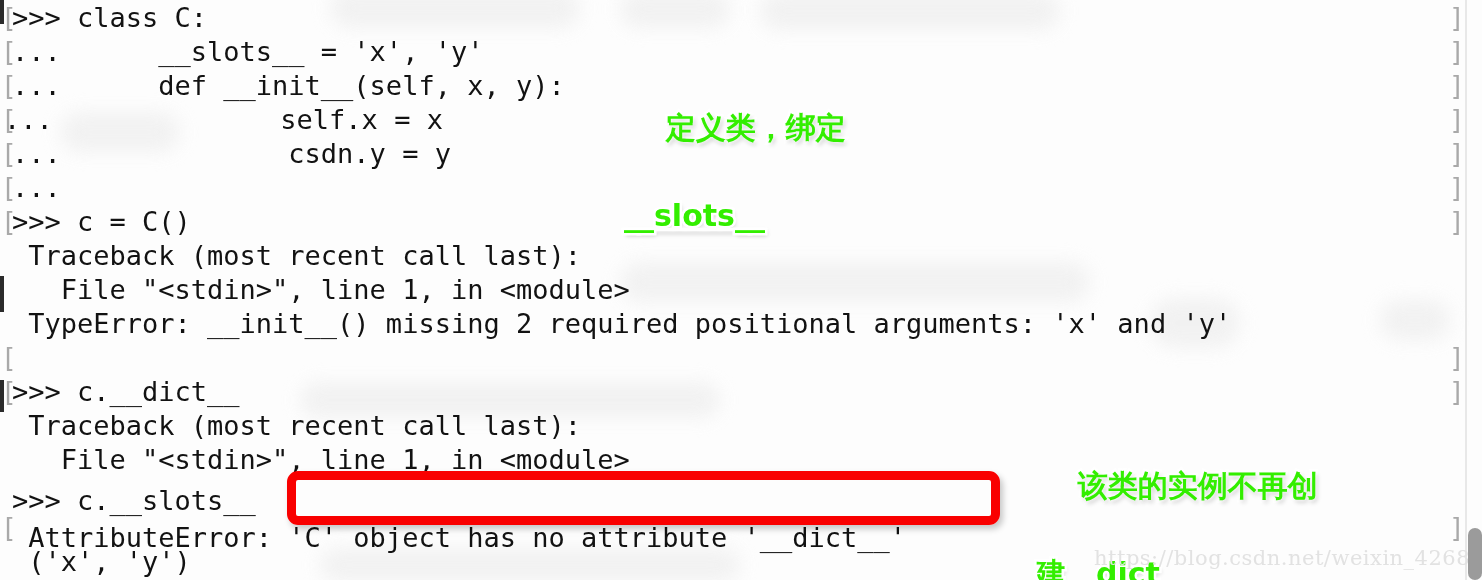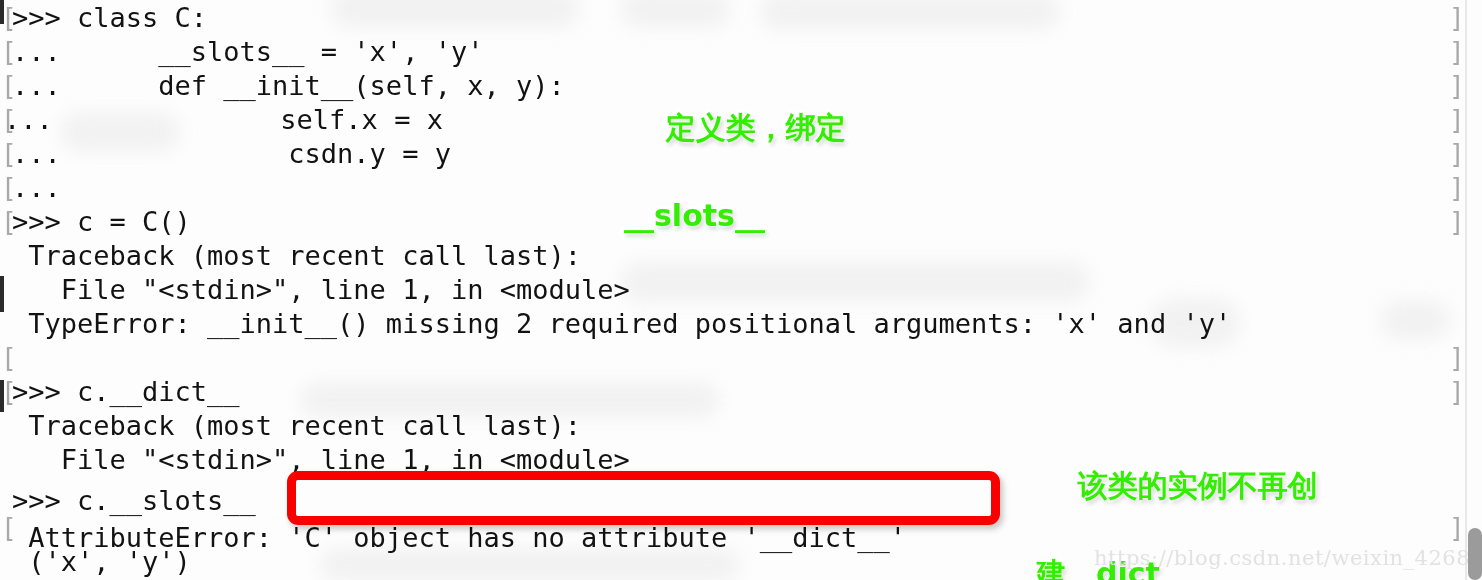--- a/index.html
+++ b/index.html
@@ -110,21 +110,21 @@
     color: #33ee00;
     white-space: pre;
     -webkit-text-stroke: 5px #ffffff;
     paint-order: stroke fill;
     text-shadow:
       0 0 3px #ffffff,
       2px 3px 4px rgba(0,0,0,.18);
   }
   #annot-1 { left: 624px; top: 62px; }
   #annot-2 { left: 1036px; top: 420px; }
-  .annot .l2 { display: block; }
+  .annot .l2 { display: block; text-decoration: underline; }
 
   
   #watermark {
     position: absolute;
     left: 1094px;
     top: 546px;
     font-family: "DejaVu Serif", serif;
     font-size: 21px;
     color: #e2e2e2;
     white-space: pre;

